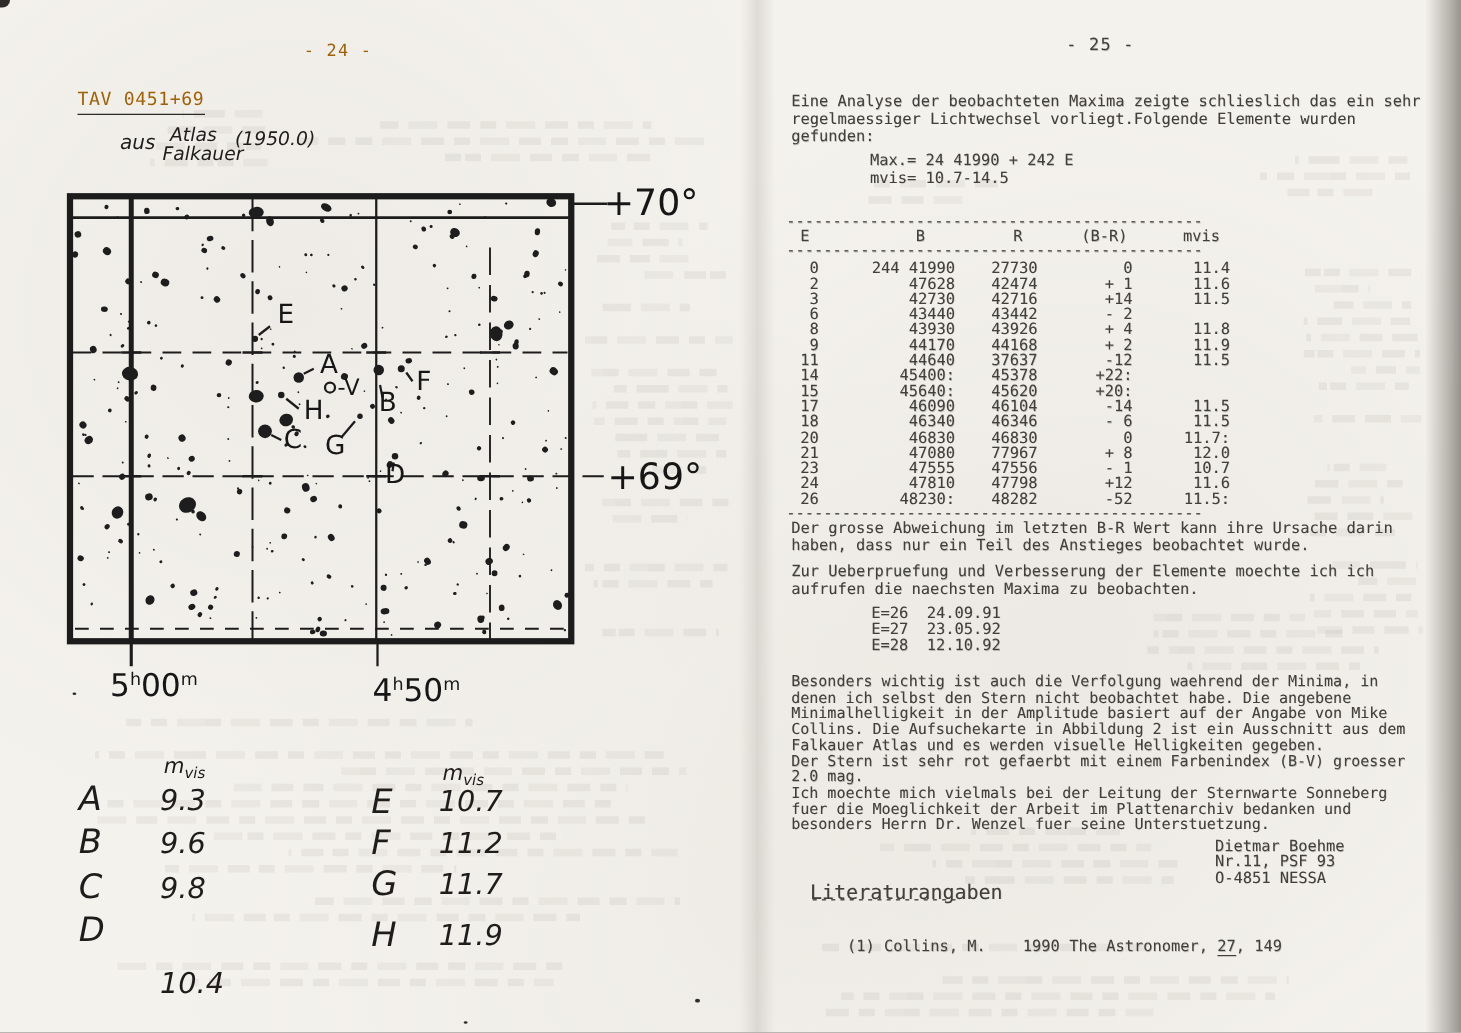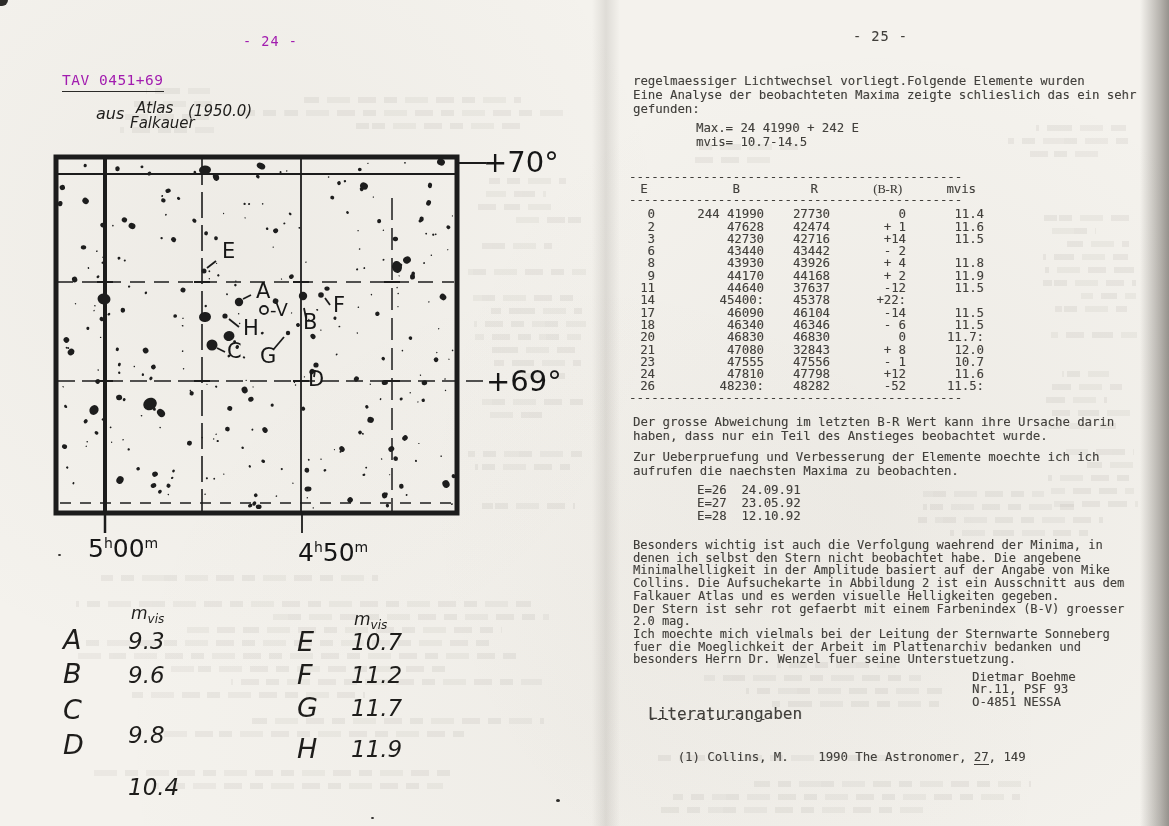--- a/index.html
+++ b/index.html
@@ -4,21 +4,21 @@
 <style>
   html,body{margin:0;padding:0;background:#888;}
   .sheet{position:relative;width:1169px;height:826px;background:#f4f2ed;overflow:hidden;
          font-family:"DejaVu Sans Mono",monospace;}
   .sheet::before{content:"";position:absolute;inset:0;z-index:1;pointer-events:none;
      background:
        radial-gradient(circle at 20% 30%, rgba(120,110,95,.05), transparent 40%),
        radial-gradient(circle at 75% 60%, rgba(120,110,95,.06), transparent 45%),
        radial-gradient(circle at 50% 90%, rgba(120,110,95,.04), transparent 50%);}
   .abs{position:absolute;}
-  .mono24{font-family:"DejaVu Sans Mono",monospace;color:#a21caf;}
+  .mono24{font-family:"DejaVu Sans Mono",monospace;color:#a16207;}
   .mono25{font-family:"DejaVu Sans Mono",monospace;color:#413f3b;
           text-shadow:.4px .4px 0 rgba(64,62,58,.30);}
   .hand{font-family:"DejaVu Sans",sans-serif;font-style:italic;color:#1e1d1b;}
   .tblock{z-index:3;}
   .tline{white-space:pre;}
   #p24-num{left:243px;top:33px;font-size:13.5px;letter-spacing:1px;z-index:3;}
   #p25-num{left:853px;top:28px;font-size:13.5px;letter-spacing:1px;z-index:3;}
   #p24-title{left:62px;top:72px;font-size:14.5px;letter-spacing:.5px;
              border-bottom:1.6px solid #2b2a28;padding-bottom:3px;z-index:3;}
   #note-aus{left:96px;top:104px;font-size:16px;z-index:3;}
@@ -43,21 +43,21 @@
   .trow span{white-space:pre;}
   .trow .c1{text-align:right;padding-right:4px;}
   .trow .c2{text-align:right;}
   .trow .c3{text-align:right;padding-right:4px;}
   .trow .c4{text-align:right;}
   .trow .c5{text-align:right;}
   .thead{display:grid;grid-template-columns:30px 105px 70px 72px 78px;line-height:12.3px;margin:1px 0 0 0;}
   .thead .h1{text-align:center;}
   .thead .h2{text-align:right;padding-right:24px;}
   .thead .h3{text-align:right;padding-right:16px;}
-  .thead .h4{text-align:right;padding-right:4px;font-family:Liberation Serif, serif;}
+  .thead .h4{text-align:right;padding-right:4px;}
   .thead .h5{text-align:right;padding-right:8px;}
   .mag-letter{font-size:27px;z-index:3;}
   .mag-value{font-size:23px;z-index:3;}
   .mag-header{font-size:17px;z-index:3;}
   .mag-header sub{font-size:12px;}
   .ghostline{position:absolute;height:6px;opacity:.5;filter:blur(.45px);z-index:1;
      background:repeating-linear-gradient(90deg, rgba(99,93,85,.17) 0 13px, transparent 13px 21px,
        rgba(99,93,85,.13) 21px 44px, transparent 44px 52px,
        rgba(99,93,85,.16) 52px 70px, transparent 70px 78px);}
   #gutter-shadow{left:592px;top:0;width:28px;height:826px;z-index:4;pointer-events:none;
@@ -421,37 +421,37 @@
     </svg>
 
   <div class="abs" id="mag-table" style="left:0;top:0;">
       <div class="abs hand mag-header" style="left: 131px; top: 603px;">m<sub>vis</sub></div>
       <div class="abs hand mag-header" style="left: 354px; top: 609px;">m<sub>vis</sub></div>
       <div class="abs hand mag-letter" style="left: 63px; top: 624px;">A</div>
       <div class="abs hand mag-value" style="left: 128px; top: 628px;">9.3</div>
       <div class="abs hand mag-letter" style="left: 63px; top: 658px;">B</div>
       <div class="abs hand mag-value" style="left: 128px; top: 662px;">9.6</div>
       <div class="abs hand mag-letter" style="left: 63px; top: 694px;">C</div>
-      <div class="abs hand mag-value" style="left: 128px; top: 698px; margin-top: 24px;">9.8</div>
+      <div class="abs hand mag-value" style="left: 128px; top: 698px;">9.8</div>
       <div class="abs hand mag-letter" style="left: 63px; top: 729px;">D</div>
       <div class="abs hand mag-value" style="left: 128px; top: 733px; margin-top: 41px;">10.4</div>
       <div class="abs hand mag-letter" style="left: 297px; top: 626px;">E</div>
       <div class="abs hand mag-value" style="left: 351px; top: 629px;">10.7</div>
       <div class="abs hand mag-letter" style="left: 297px; top: 659px;">F</div>
       <div class="abs hand mag-value" style="left: 351px; top: 662px;">11.2</div>
       <div class="abs hand mag-letter" style="left: 297px; top: 692px;">G</div>
       <div class="abs hand mag-value" style="left: 351px; top: 695px;">11.7</div>
       <div class="abs hand mag-letter" style="left: 297px; top: 733px;">H</div>
       <div class="abs hand mag-value" style="left: 351px; top: 736px;">11.9</div>
     </div>
 
   <div class="abs mono25" id="p25-num">- 25 -</div>
   <div class="abs mono25 tblock" id="para1">
+      <div class="tline">Eine Analyse der beobachteten Maxima zeigte schlieslich das ein sehr</div>
       <div class="tline">regelmaessiger Lichtwechsel vorliegt.Folgende Elemente wurden</div>
-      <div class="tline">Eine Analyse der beobachteten Maxima zeigte schlieslich das ein sehr</div>
       <div class="tline">gefunden:</div>
     </div>
   <div class="abs mono25 tblock" id="elements">
       <div class="tline">Max.= 24 41990 + 242 E</div>
       <div class="tline">mvis= 10.7-14.5</div>
     </div>
   <div class="abs mono25 tblock" id="obs-table">
       <div class="dashline">---------------------------------------------</div>
       <div class="thead">
         <span class="h1">E</span>
@@ -512,20 +512,27 @@
         <span class="c5">11.5</span>
       </div>
       <div class="trow">
         <span class="c1">14</span>
         <span class="c2">45400:</span>
         <span class="c3">45378</span>
         <span class="c4">+22:</span>
         <span class="c5"></span>
       </div>
       <div class="trow">
+        <span class="c1">15</span>
+        <span class="c2">45640:</span>
+        <span class="c3">45620</span>
+        <span class="c4">+20:</span>
+        <span class="c5"></span>
+      </div>
+      <div class="trow">
         <span class="c1">17</span>
         <span class="c2">46090</span>
         <span class="c3">46104</span>
         <span class="c4">-14</span>
         <span class="c5">11.5</span>
       </div>
       <div class="trow">
         <span class="c1">18</span>
         <span class="c2">46340</span>
         <span class="c3">46346</span>
@@ -535,21 +542,21 @@
       <div class="trow">
         <span class="c1">20</span>
         <span class="c2">46830</span>
         <span class="c3">46830</span>
         <span class="c4">0</span>
         <span class="c5">11.7:</span>
       </div>
       <div class="trow">
         <span class="c1">21</span>
         <span class="c2">47080</span>
-        <span class="c3">32843</span>
+        <span class="c3">77967</span>
         <span class="c4">+ 8</span>
         <span class="c5">12.0</span>
       </div>
       <div class="trow">
         <span class="c1">23</span>
         <span class="c2">47555</span>
         <span class="c3">47556</span>
         <span class="c4">- 1</span>
         <span class="c5">10.7</span>
       </div>

